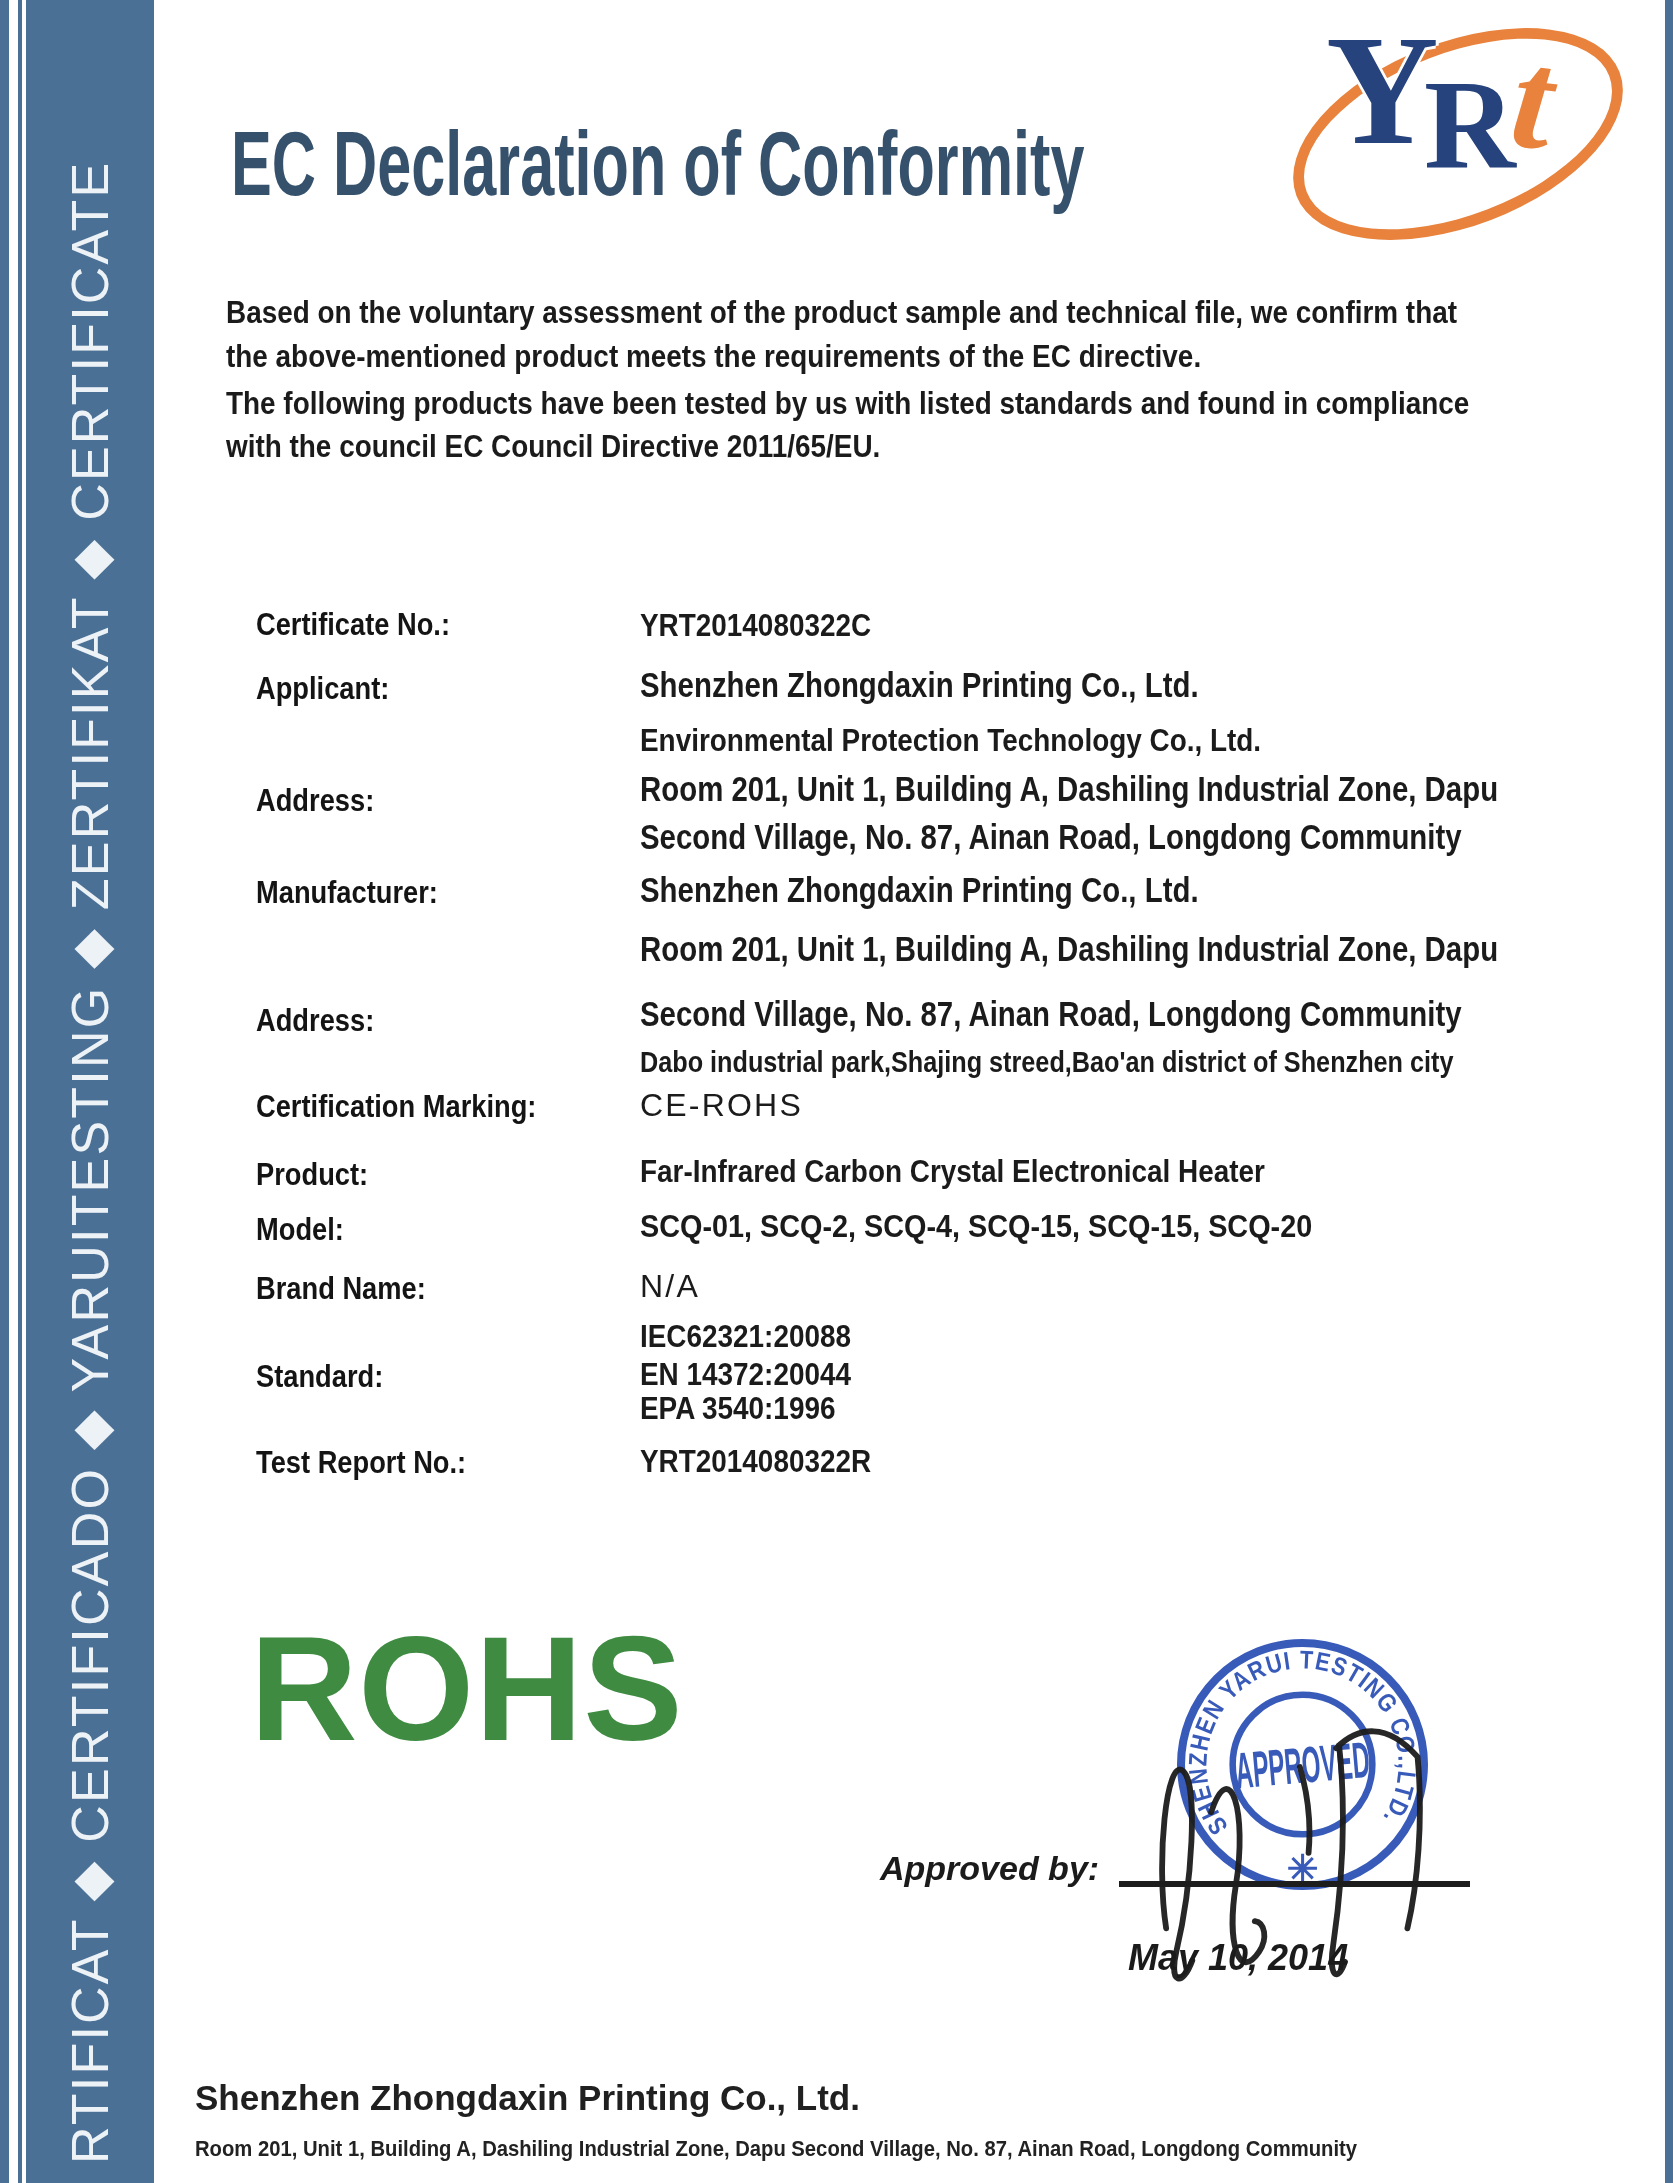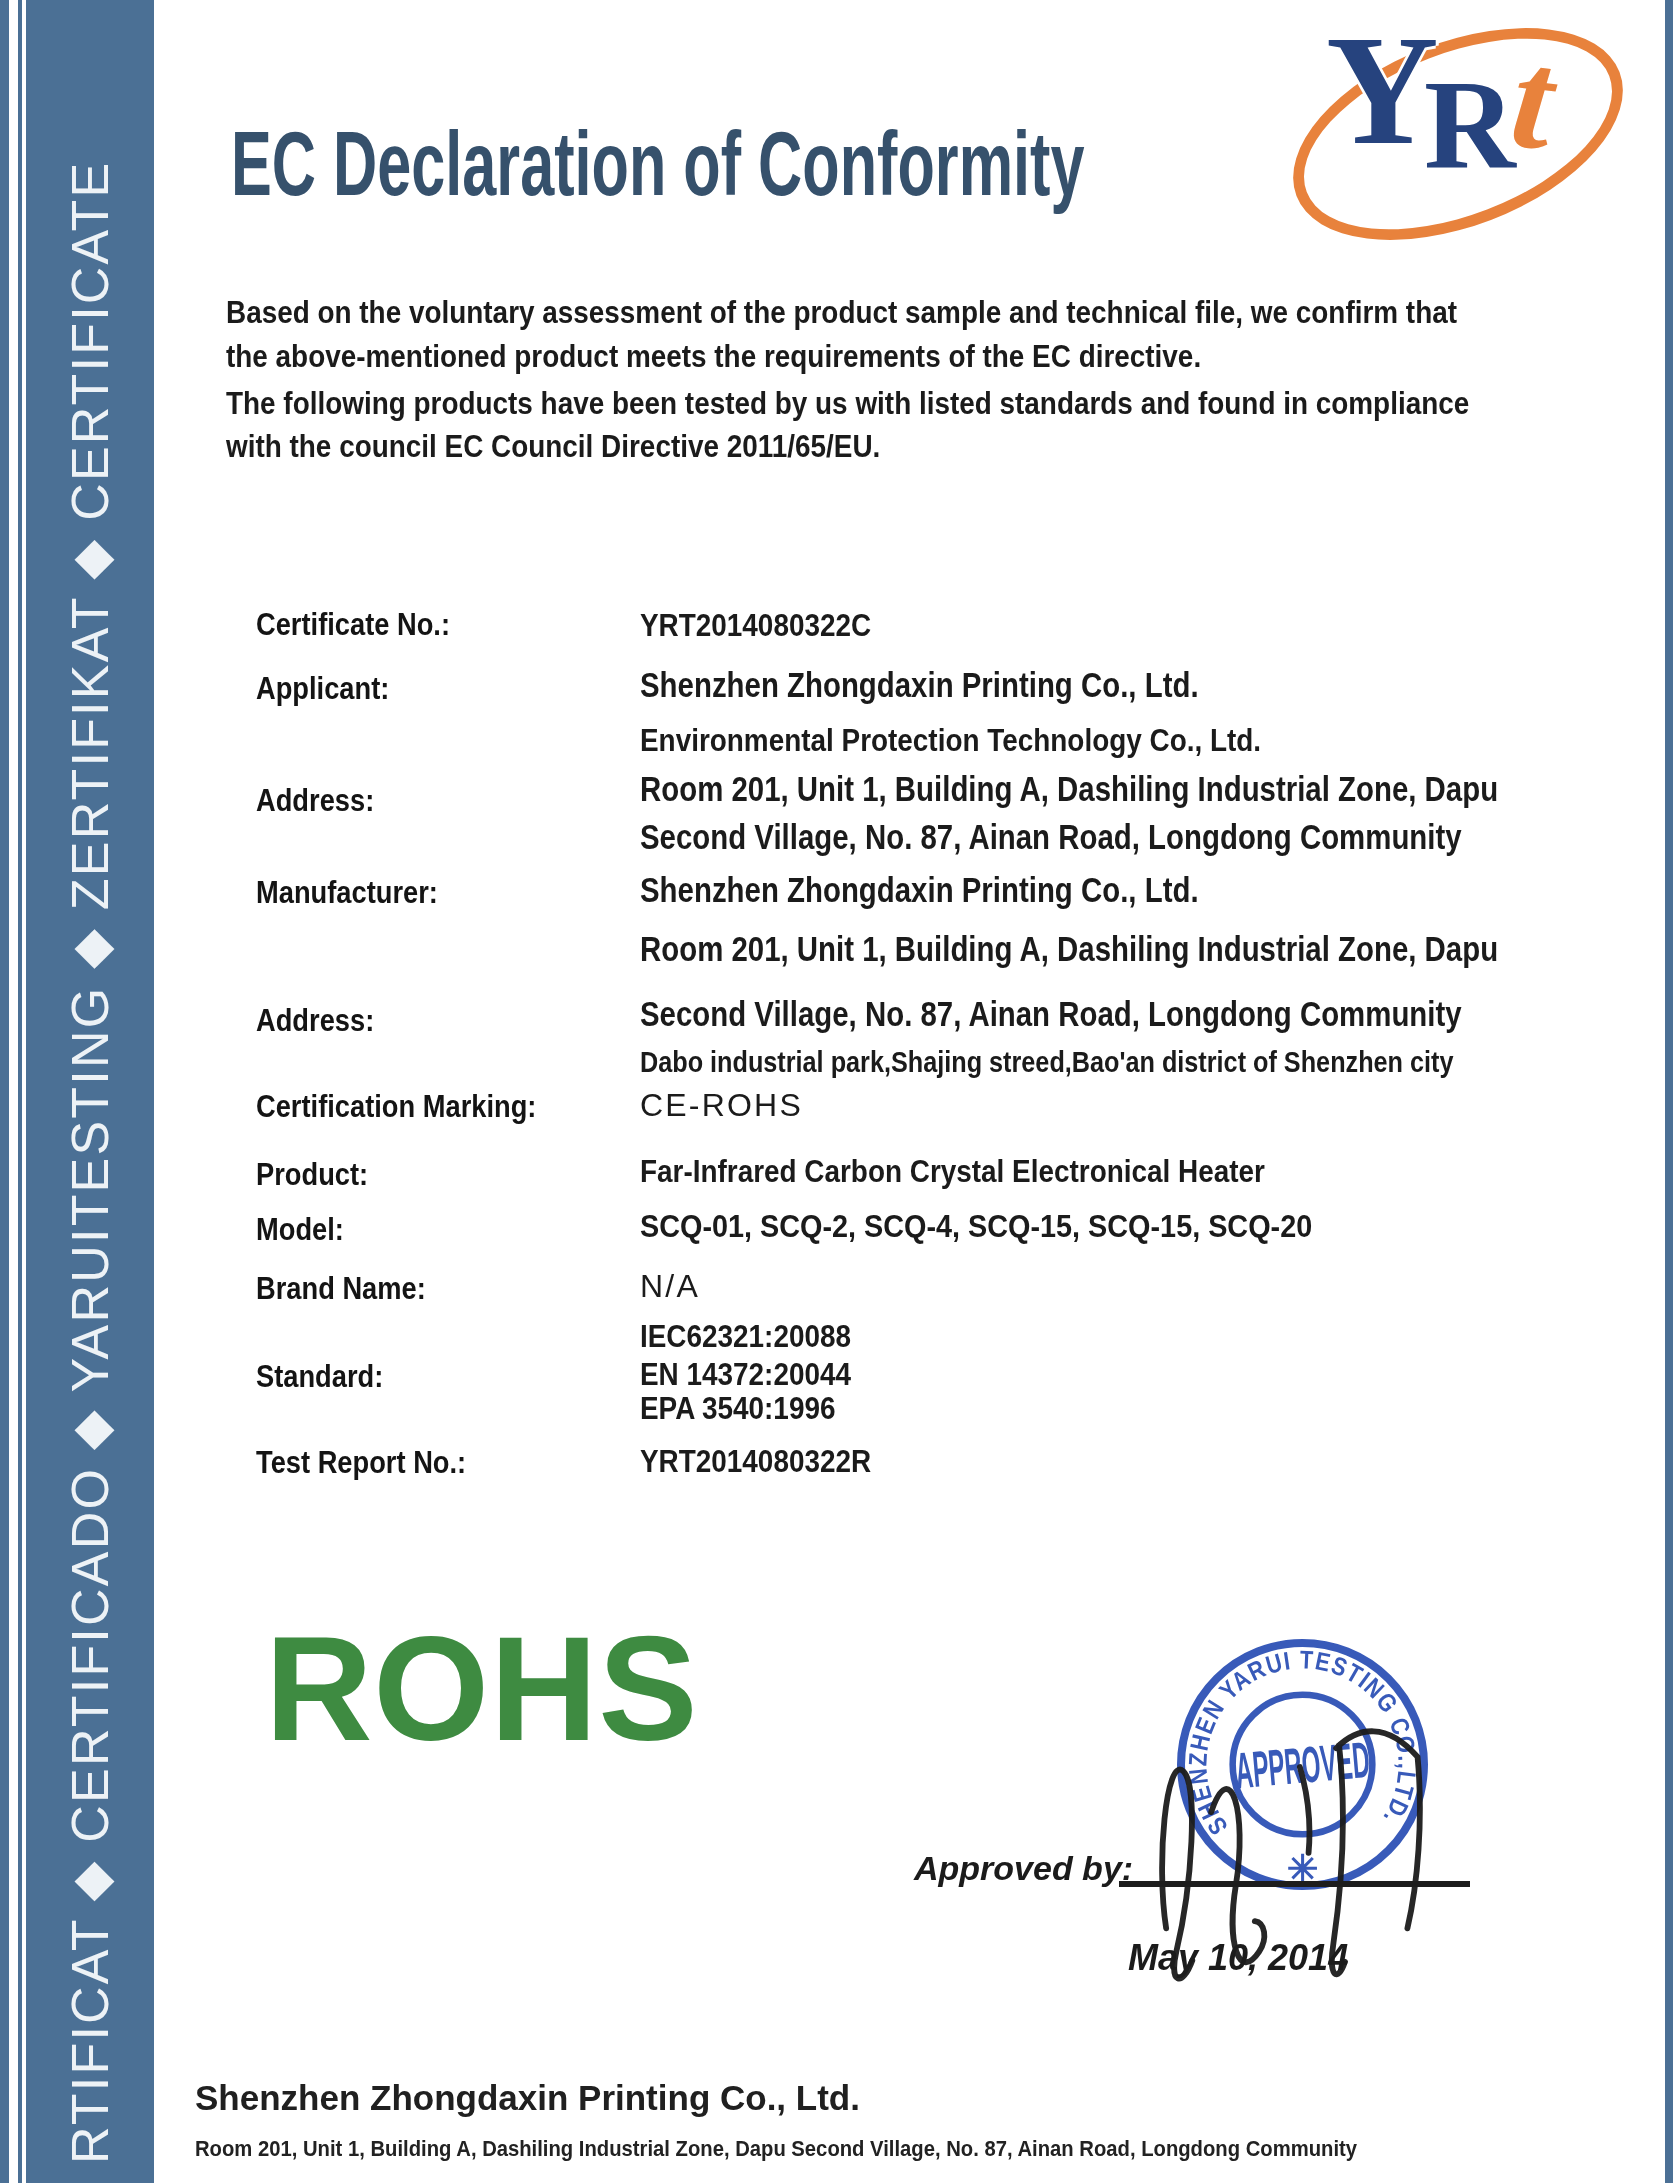--- a/index.html
+++ b/index.html
@@ -31,24 +31,24 @@
   
   .lb{position:absolute;left:256px;font-size:31px;font-weight:700;color:#141414;
       white-space:nowrap;transform:scaleX(0.88);transform-origin:0 0;}
   .vl{position:absolute;left:640px;color:#1b1b1b;white-space:nowrap;transform-origin:0 0;}
   .v1{font-size:35px;font-weight:700;transform:scaleX(0.84);}
   .v2{font-size:32px;font-weight:700;transform:scaleX(0.90);}
   .v3{font-size:31px;font-weight:700;transform:scaleX(0.90);}
   .v4{font-size:29px;font-weight:700;transform:scaleX(0.87);}
   .v5{font-size:32px;font-weight:400;letter-spacing:2.2px;}
   
-  .rohs{position:absolute;left:265px;top:1603px;font-size:149px;font-weight:700;
+  .rohs{position:absolute;left:250px;top:1603px;font-size:149px;font-weight:700;
         color:#3e8b41;line-height:1.15;letter-spacing:0.7px;}
   
-  .approved-by{position:absolute;left:914px;top:1849px;font-size:34px;font-weight:700;
+  .approved-by{position:absolute;left:880px;top:1849px;font-size:34px;font-weight:700;
                font-style:italic;color:#1b1b1b;white-space:nowrap;}
   .sig-line{position:absolute;left:1119px;top:1881px;width:351px;height:5.8px;background:#1d1d1d;}
   .role{position:absolute;left:1134px;top:1895px;font-size:36px;font-weight:700;
         font-style:italic;color:#1b1b1b;white-space:nowrap;}
   .date{position:absolute;left:1128px;top:1937px;font-size:36px;font-weight:700;
         font-style:italic;color:#1b1b1b;white-space:nowrap;}
   .stamp{position:absolute;left:1173px;top:1635px;opacity:0.93;}
   .sig{position:absolute;left:1124px;top:1710px;}
   
   .f-company{position:absolute;left:195px;top:2078px;font-size:35px;font-weight:700;color:#202020;

